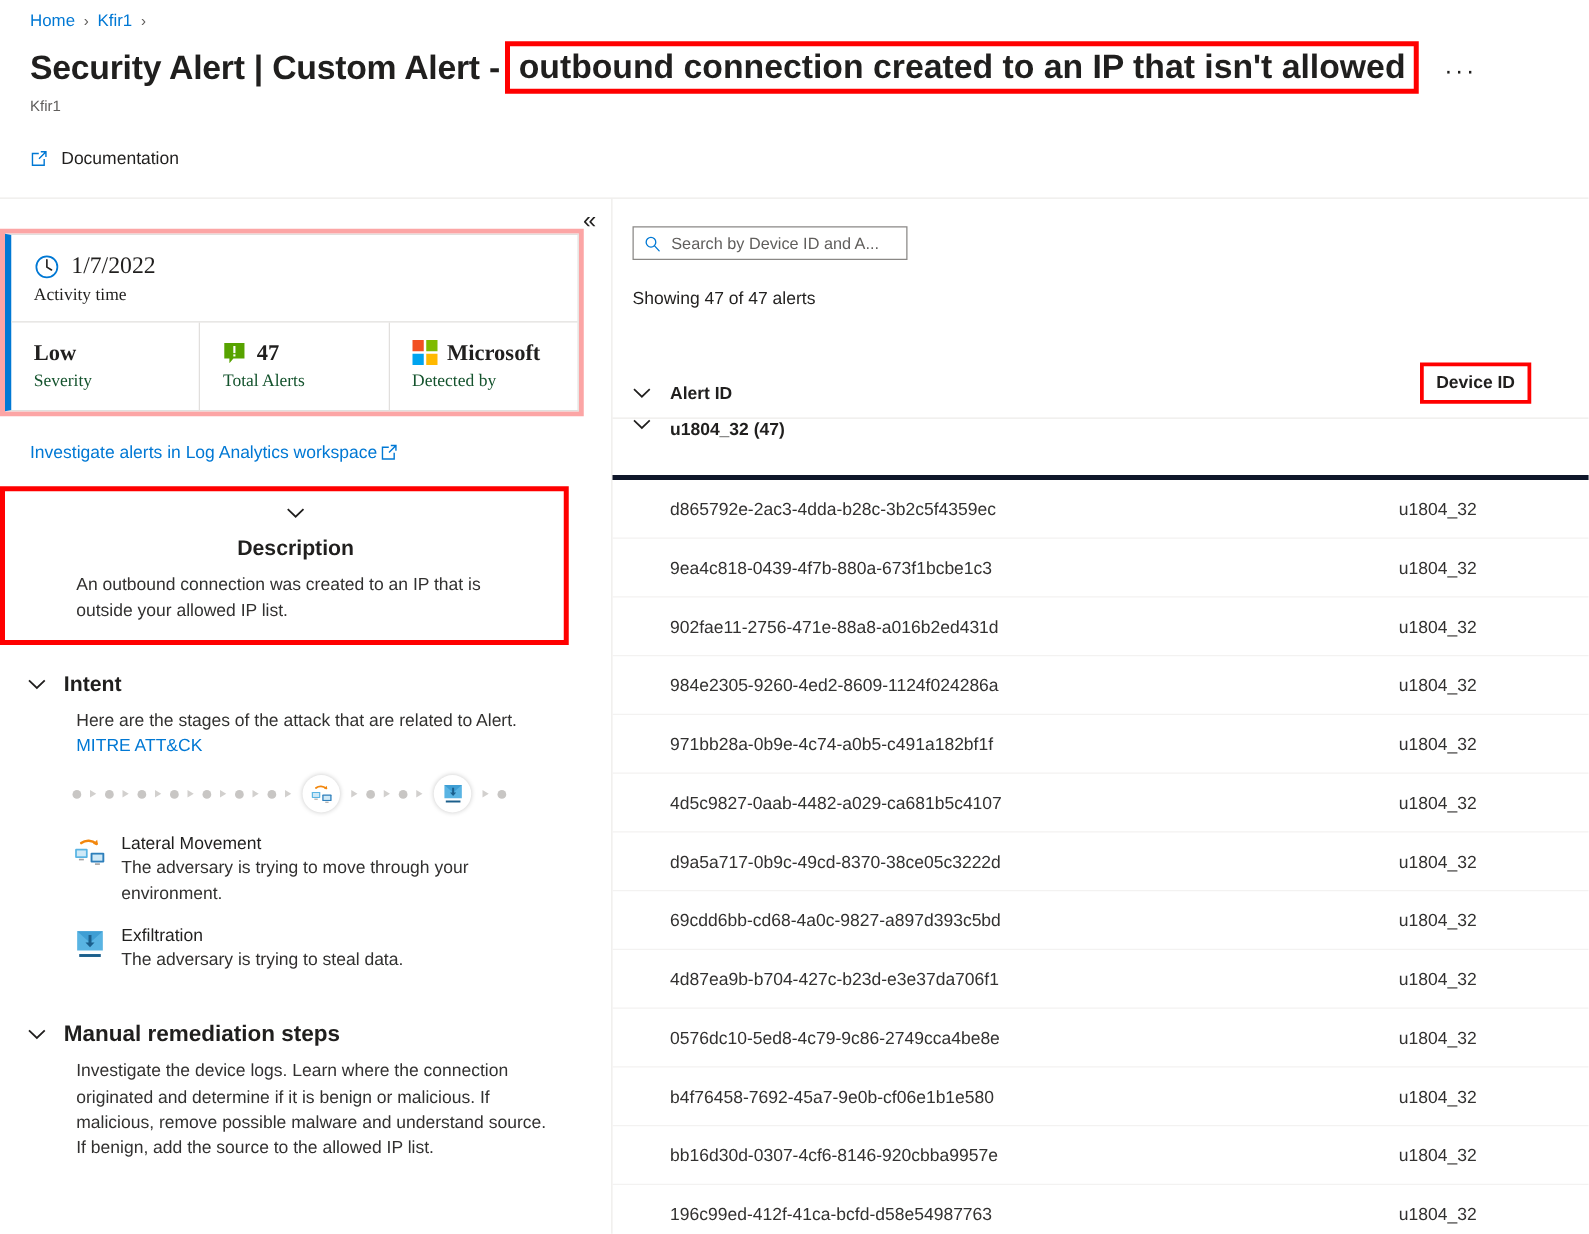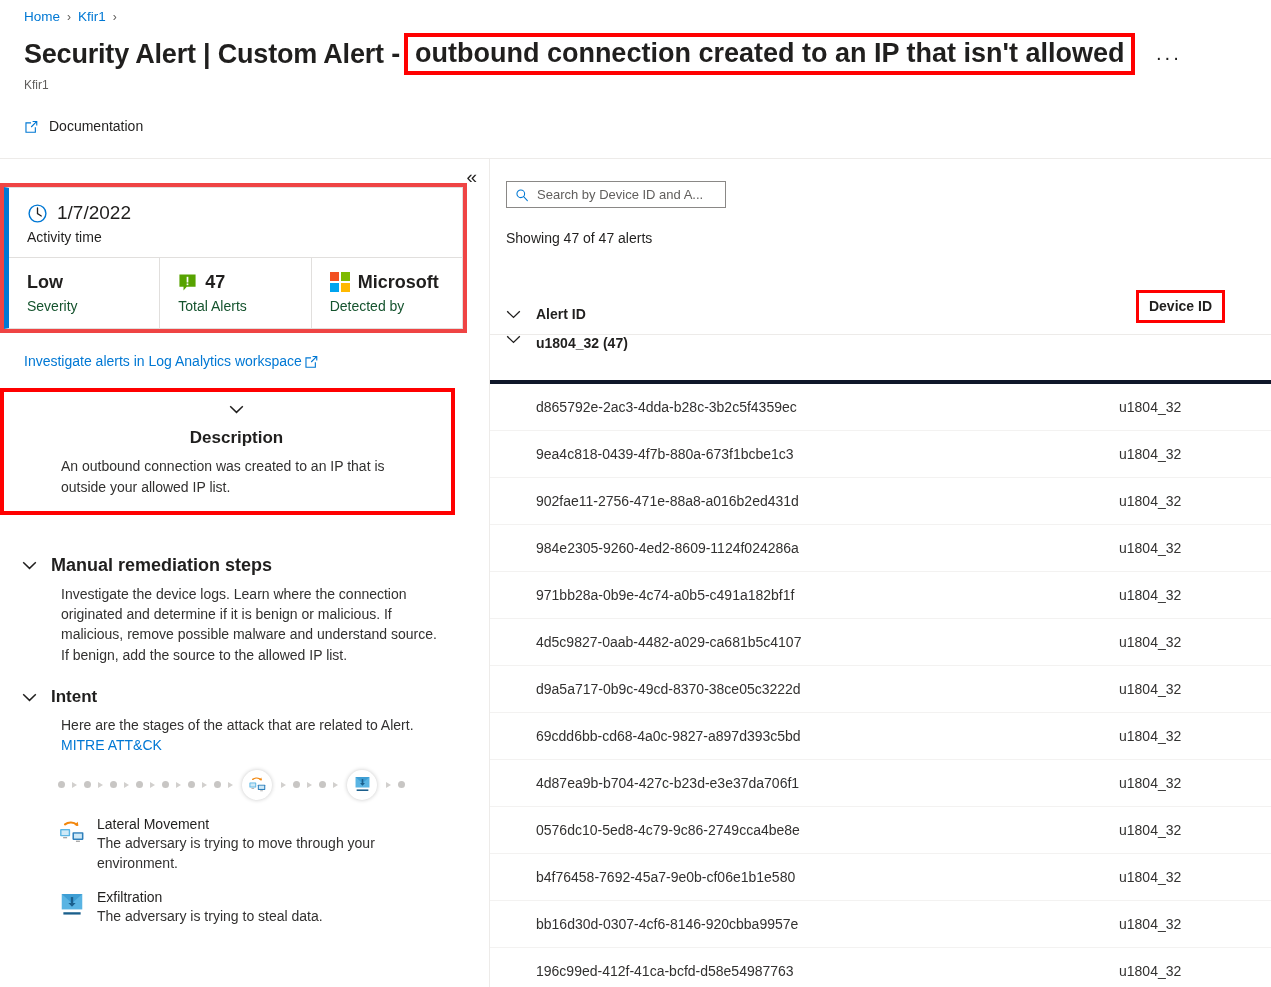--- a/index.html
+++ b/index.html
@@ -69,22 +69,23 @@
 
   .collapse-btn {
     position: absolute; top: 8px; right: 12px;
     font-size: 19px; color: #201f1e; cursor: pointer;
     line-height: 1;
   }
 
   
   .sum-wrap {
     margin: 24px 22px 0 0;
-    border: 4px solid #ef4444;
+    border: 4px solid #fca5a5;
     position: relative;
+    font-family: Liberation Serif, serif;
   }
   .sum-card {
     border: 1px solid #e1dfdd;
     border-left: 5px solid #0078d4;
     background: #fff;
   }
   .sum-top {
     padding: 14px 16px 12px 18px;
     border-bottom: 1px solid #e1dfdd;
   }
@@ -311,31 +312,20 @@
 
     
     <div class="desc-wrap">
       <div class="sec-head">
         <svg class="chev" viewBox="0 0 16 10">
           <path d="M1 1.5L8 8.2l7-6.7" fill="none" stroke="#201f1e" stroke-width="1.6"></path>
         </svg>
         <span class="sec-title">Description</span>
       </div>
       <div class="sec-body">An outbound connection was created to an IP that is outside your allowed IP list.</div>
-    </div>
-
-    
-    <div class="section manual-wrap">
-      <div class="sec-head">
-        <svg class="chev" viewBox="0 0 16 10">
-          <path d="M1 1.5L8 8.2l7-6.7" fill="none" stroke="#201f1e" stroke-width="1.6"></path>
-        </svg>
-        <span class="sec-title">Manual remediation steps</span>
-      </div>
-      <div class="sec-body">Investigate the device logs. Learn where the connection originated and determine if it is benign or malicious. If malicious, remove possible malware and understand source. If benign, add the source to the allowed IP list.</div>
     </div>
 
     
     <div class="section intent-wrap">
       <div class="sec-head">
         <svg class="chev" viewBox="0 0 16 10">
           <path d="M1 1.5L8 8.2l7-6.7" fill="none" stroke="#201f1e" stroke-width="1.6"></path>
         </svg>
         <span class="sec-title">Intent</span>
       </div>
@@ -413,20 +403,31 @@
           <path d="M12 5.2v6.4" stroke="#1b5f8c" stroke-width="2" fill="none"></path>
           <path d="M8.9 10.2L12 13.6l3.1-3.4z" fill="#1b5f8c"></path>
           <rect x="4.6" y="18.2" width="14.8" height="2" fill="#1b5f8c"></rect>
         </svg>
         <div>
           <div class="stage-name">Exfiltration</div>
           <div class="stage-desc">The adversary is trying to steal data.</div>
         </div>
       </div>
     </div>
+
+    
+    <div class="section manual-wrap">
+      <div class="sec-head">
+        <svg class="chev" viewBox="0 0 16 10">
+          <path d="M1 1.5L8 8.2l7-6.7" fill="none" stroke="#201f1e" stroke-width="1.6"></path>
+        </svg>
+        <span class="sec-title">Manual remediation steps</span>
+      </div>
+      <div class="sec-body">Investigate the device logs. Learn where the connection originated and determine if it is benign or malicious. If malicious, remove possible malware and understand source. If benign, add the source to the allowed IP list.</div>
+    </div>
   </div>
 
   <div class="vdivider"></div>
 
   <div class="right-pane">
     <div class="search-row">
       <div class="search-box">
         <svg viewBox="0 0 16 16">
           <circle cx="6.6" cy="6.6" r="4.4" fill="none" stroke="#0078d4" stroke-width="1.2"></circle>
           <path d="M9.9 9.9l4.2 4.6" stroke="#0078d4" stroke-width="1.2" fill="none" stroke-linecap="round"></path>

